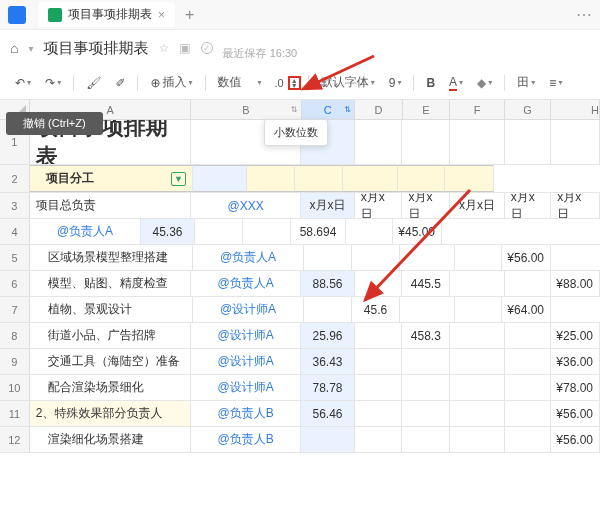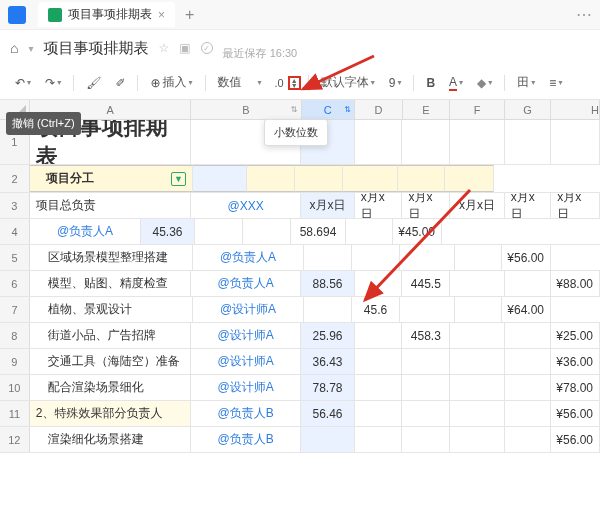--- a/index.html
+++ b/index.html
@@ -19,21 +19,21 @@
 .cloud-ic { color: #bbb; }
 .save-ic { width: 12px; height: 12px; border: 1.5px solid #bbb; border-radius: 50%; display: inline-flex; align-items: center; justify-content: center; font-size: 8px; color: #bbb; }
 .save-txt { color: #aaa; font-size: 11px; margin-top: 11px; }
 .toolbar { height: 34px; display: flex; align-items: center; padding: 0 10px; gap: 4px; border-bottom: 1px solid #e5e5e5; position: relative; }
 .tb-btn { padding: 4px 5px; color: #555; display: inline-flex; align-items: center; gap: 2px; cursor: pointer; border-radius: 3px; font-size: 12px; }
 .tb-sep { width: 1px; height: 16px; background: #e0e0e0; margin: 0 3px; }
 .tb-drop { font-size: 8px; color: #888; }
 .decimal-group { display: flex; align-items: center; }
 .dec-btn { padding: 3px 4px; font-size: 11px; color: #555; }
 .dec-spin { border: 2px solid #d93025; padding: 0 1px; display: flex; flex-direction: column; line-height: 5px; font-size: 7px; color: #666; }
-.tooltip-undo { position: absolute; left: 6px; top: 112px; background: #5a5a5a; color: #fff; font-size: 11px; padding: 4px 6px; border-radius: 3px; z-index: 20; }
+.tooltip-undo { position: absolute; left: 6px; top: 112px; background: #5a5a5a; color: #fff; font-size: 11px; padding: 4px 17px; border-radius: 3px; z-index: 20; }
 .tooltip-dec { position: absolute; left: 264px; top: 119px; background: #fff; border: 1px solid #ddd; box-shadow: 0 2px 6px rgba(0,0,0,.15); padding: 5px 9px; font-size: 11px; border-radius: 3px; z-index: 20; }
 .sheet { position: relative; }
 .hdr-row { display: flex; height: 20px; background: #f5f5f5; border-bottom: 1px solid #dcdcdc; }
 .corner { width: 30px; border-right: 1px solid #dcdcdc; display:flex; align-items:center; justify-content:flex-end; padding-right:3px; }
 .col-h { border-right: 1px solid #dcdcdc; display: flex; align-items: center; justify-content: center; color: #777; font-size: 11px; position: relative; }
 .col-h.sel { background: #d6e6fa; color: #2579f0; }
 .filter-mini { font-size: 8px; color: #999; position: absolute; right: 3px; }
 .row { display: flex; border-bottom: 1px solid #e5e5e5; }
 .row-h { width: 30px; background: #f5f5f5; border-right: 1px solid #dcdcdc; display: flex; align-items: center; justify-content: center; color: #777; font-size: 11px; }
 .cell { border-right: 1px solid #e5e5e5; display: flex; align-items: center; padding: 0 6px; font-size: 12px; overflow: hidden; }

